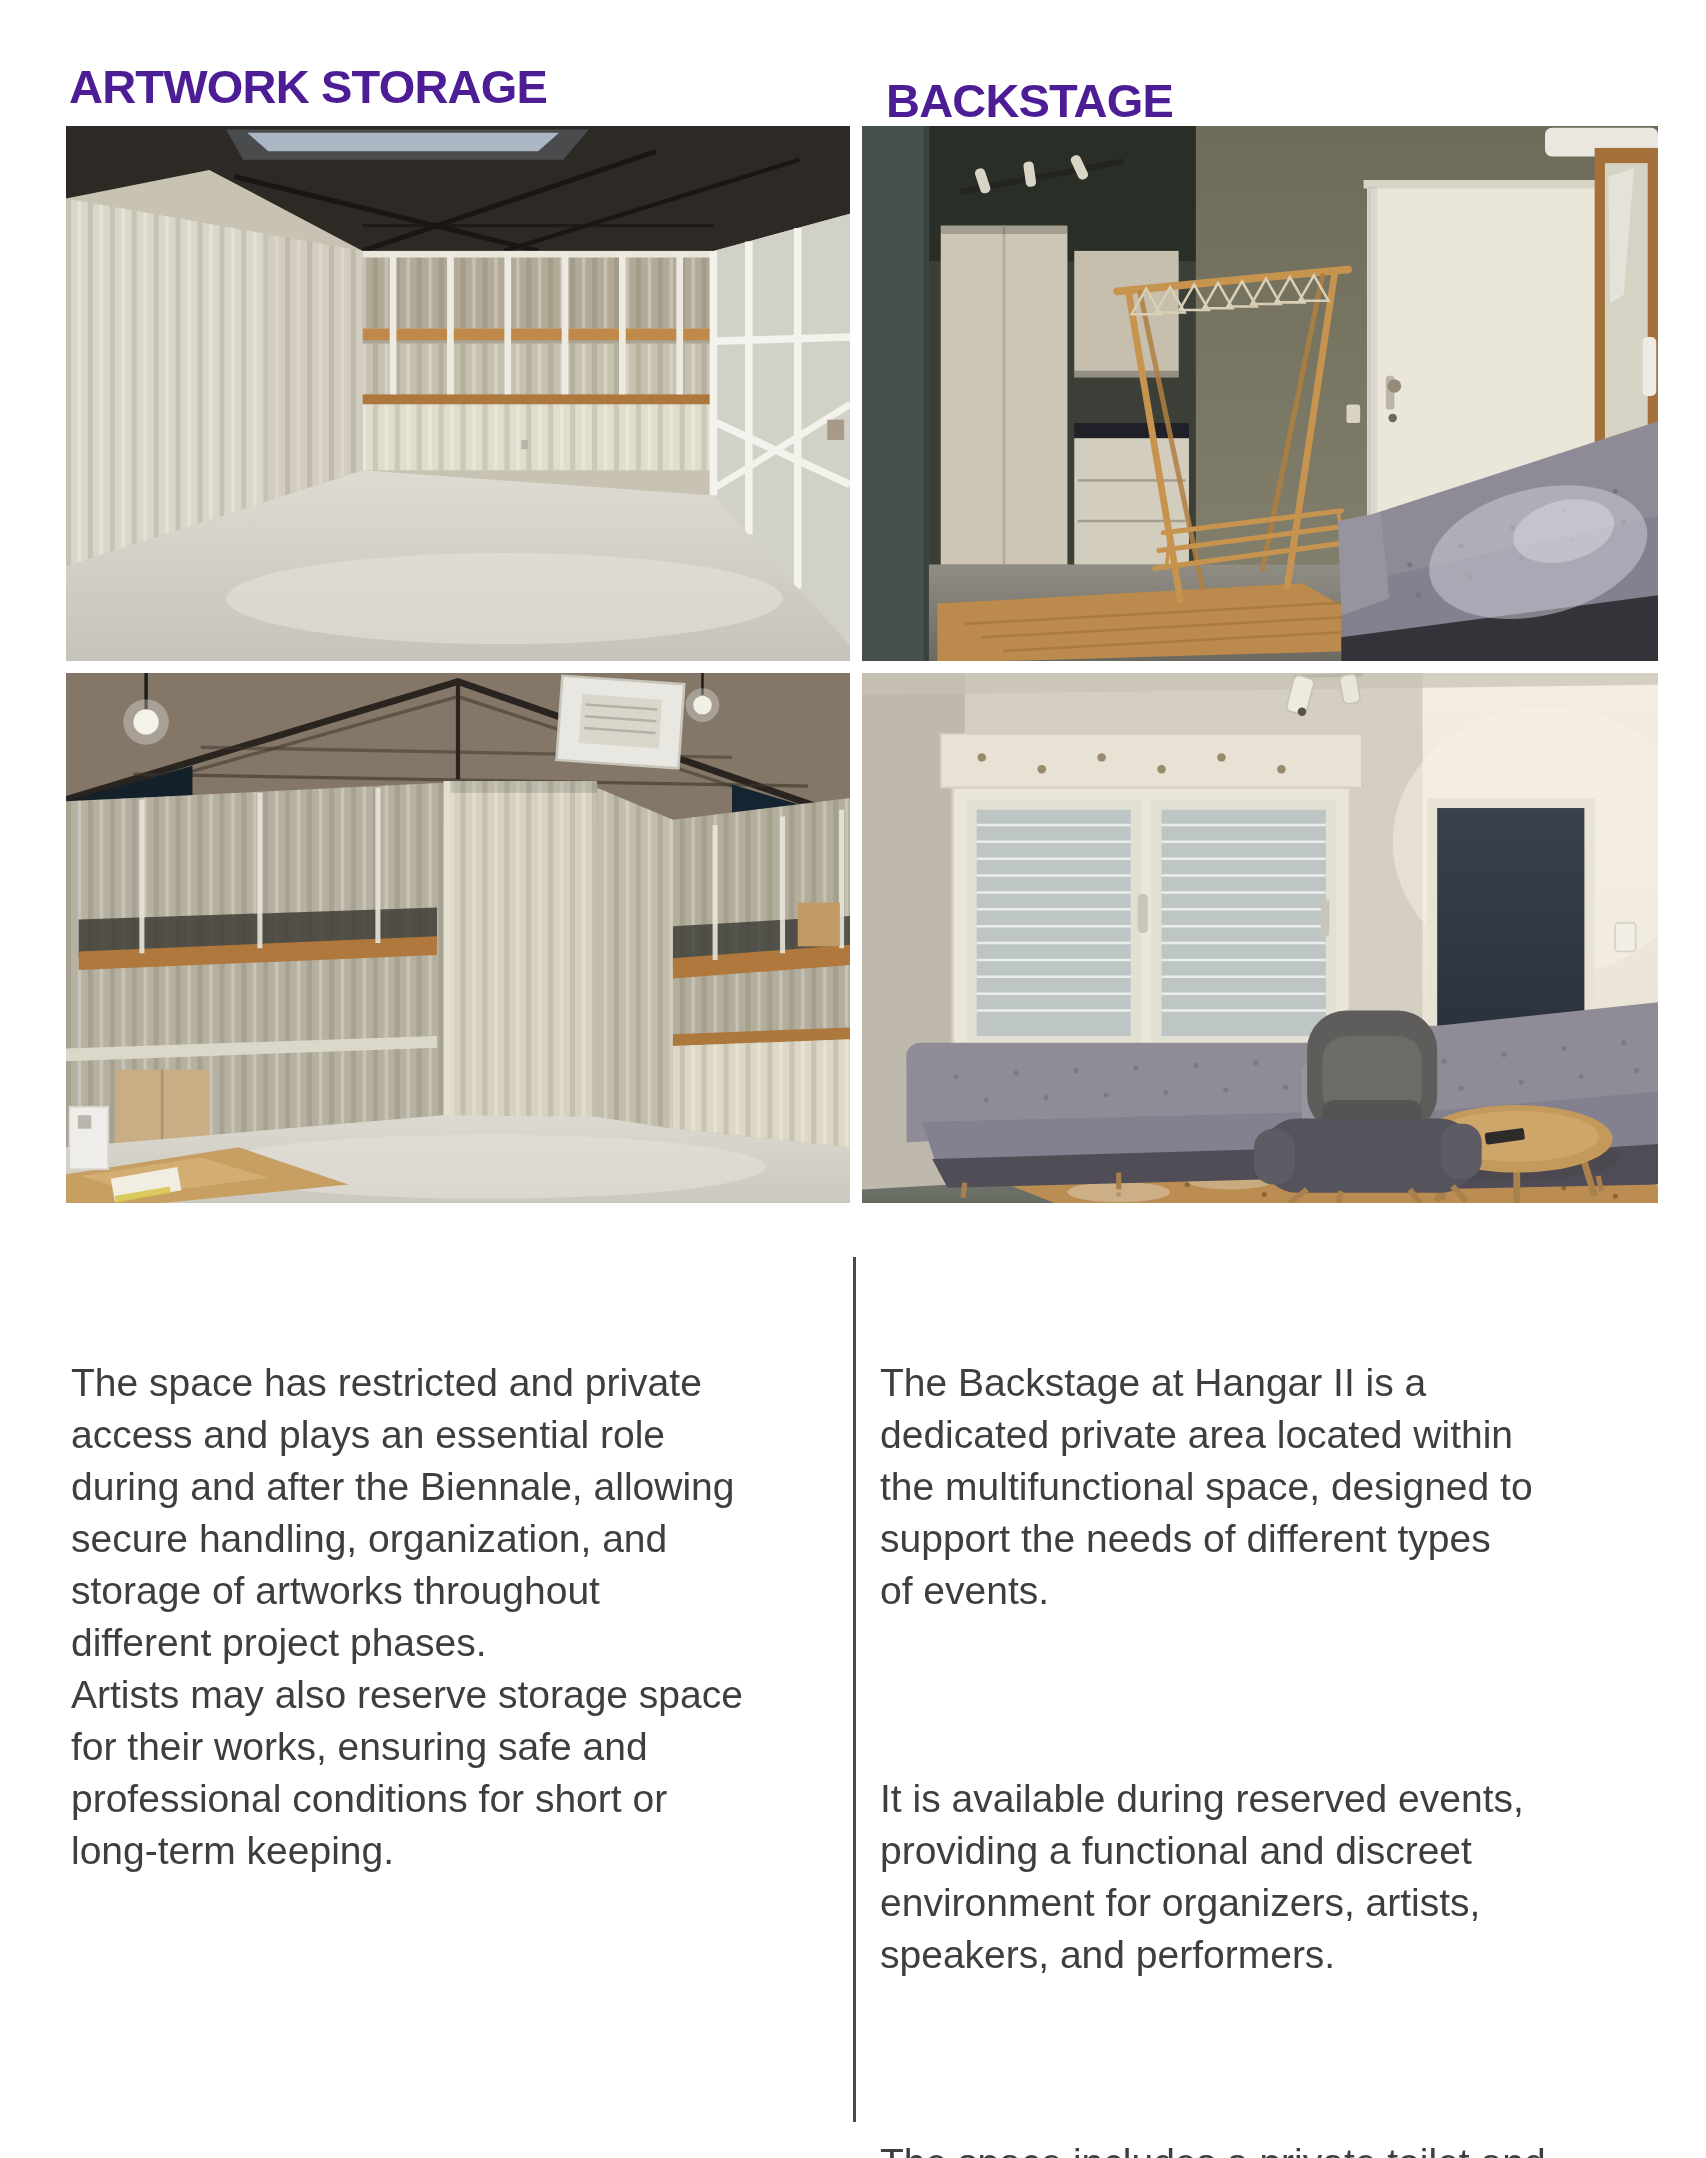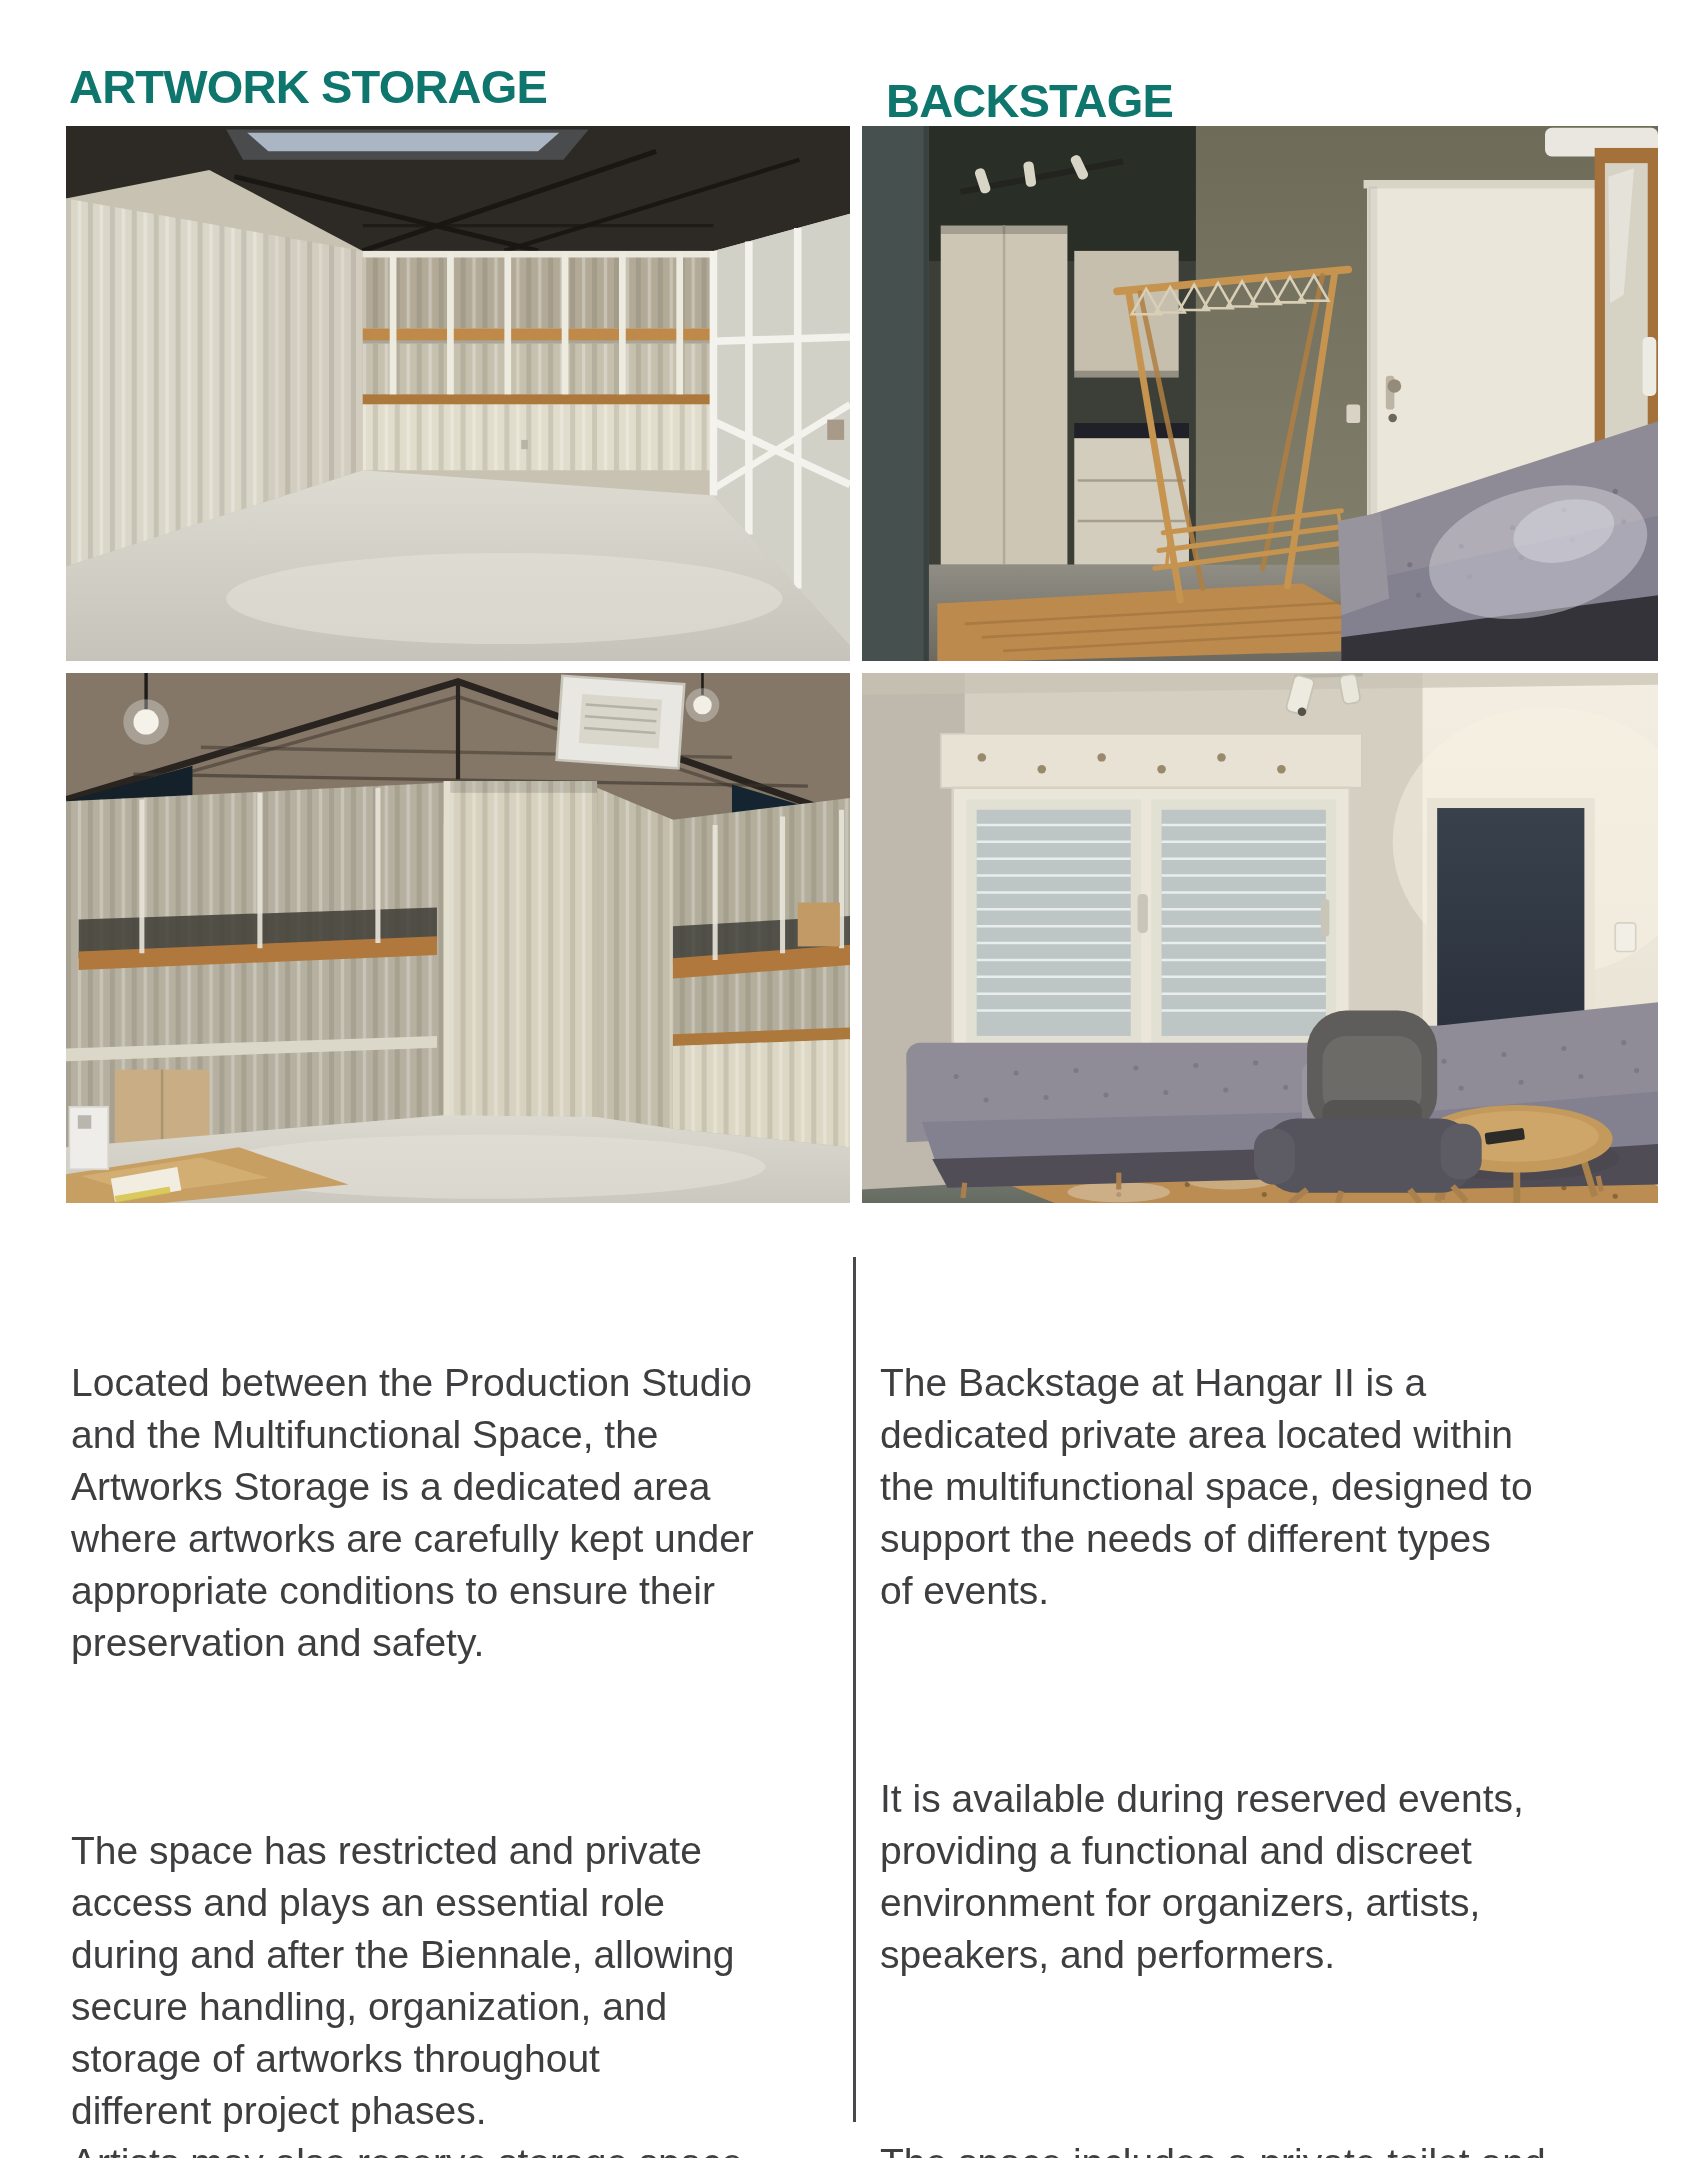--- a/index.html
+++ b/index.html
@@ -3,21 +3,21 @@
 <meta charset="utf-8">
 <style>
   html,body{margin:0;padding:0;background:#ffffff;}
   body{
     width:1707px;height:2159px;position:relative;overflow:hidden;
     font-family:"Liberation Sans",sans-serif;
   }
   .page{position:absolute;inset:0;background:#ffffff;}
   .heading{
     position:absolute;margin:0;font-size:47px;font-weight:700;
-    letter-spacing:-0.8px;color:#0f766e;white-space:pre;text-align:center;
+    letter-spacing:-0.8px;color:#4c1d95;white-space:pre;text-align:center;
   }
   .heading-left{left:69px;top:59px;}
   .heading-right{left:862px;top:73px;margin-left:24px;}
   figure.photo{position:absolute;margin:0;overflow:hidden;background:#d8d4c6;}
   figure.photo svg{display:block;width:100%;height:100%;}
   .tl{left:66px;top:126px;width:784px;height:535px;}
   .tr{left:862px;top:126px;width:796px;height:535px;}
   .bl{left:66px;top:673px;width:784px;height:530px;}
   .br{left:862px;top:673px;width:796px;height:530px;}
   .divider{position:absolute;left:853px;top:1257px;width:2.5px;height:865px;background:#4a4a4e;}
@@ -435,26 +435,20 @@
           <path d="M560,614 L556,628"></path>
         <path d="M640,612 L652,628"></path>
           <path d="M690,608 L706,626"></path>
       </g>
     </svg>
   </figure>
 
   <div class="divider"></div>
 
   <section class="textcol textcol-left">
-    <p>Located between the Production Studio
-and the Multifunctional Space, the
-Artworks Storage is a dedicated area
-where artworks are carefully kept under
-appropriate conditions to ensure their
-preservation and safety.</p>
     <p>The space has restricted and private
 access and plays an essential role
 during and after the Biennale, allowing
 secure handling, organization, and
 storage of artworks throughout
 different project phases.
 Artists may also reserve storage space
 for their works, ensuring safe and
 professional conditions for short or
 long-term keeping.</p>

